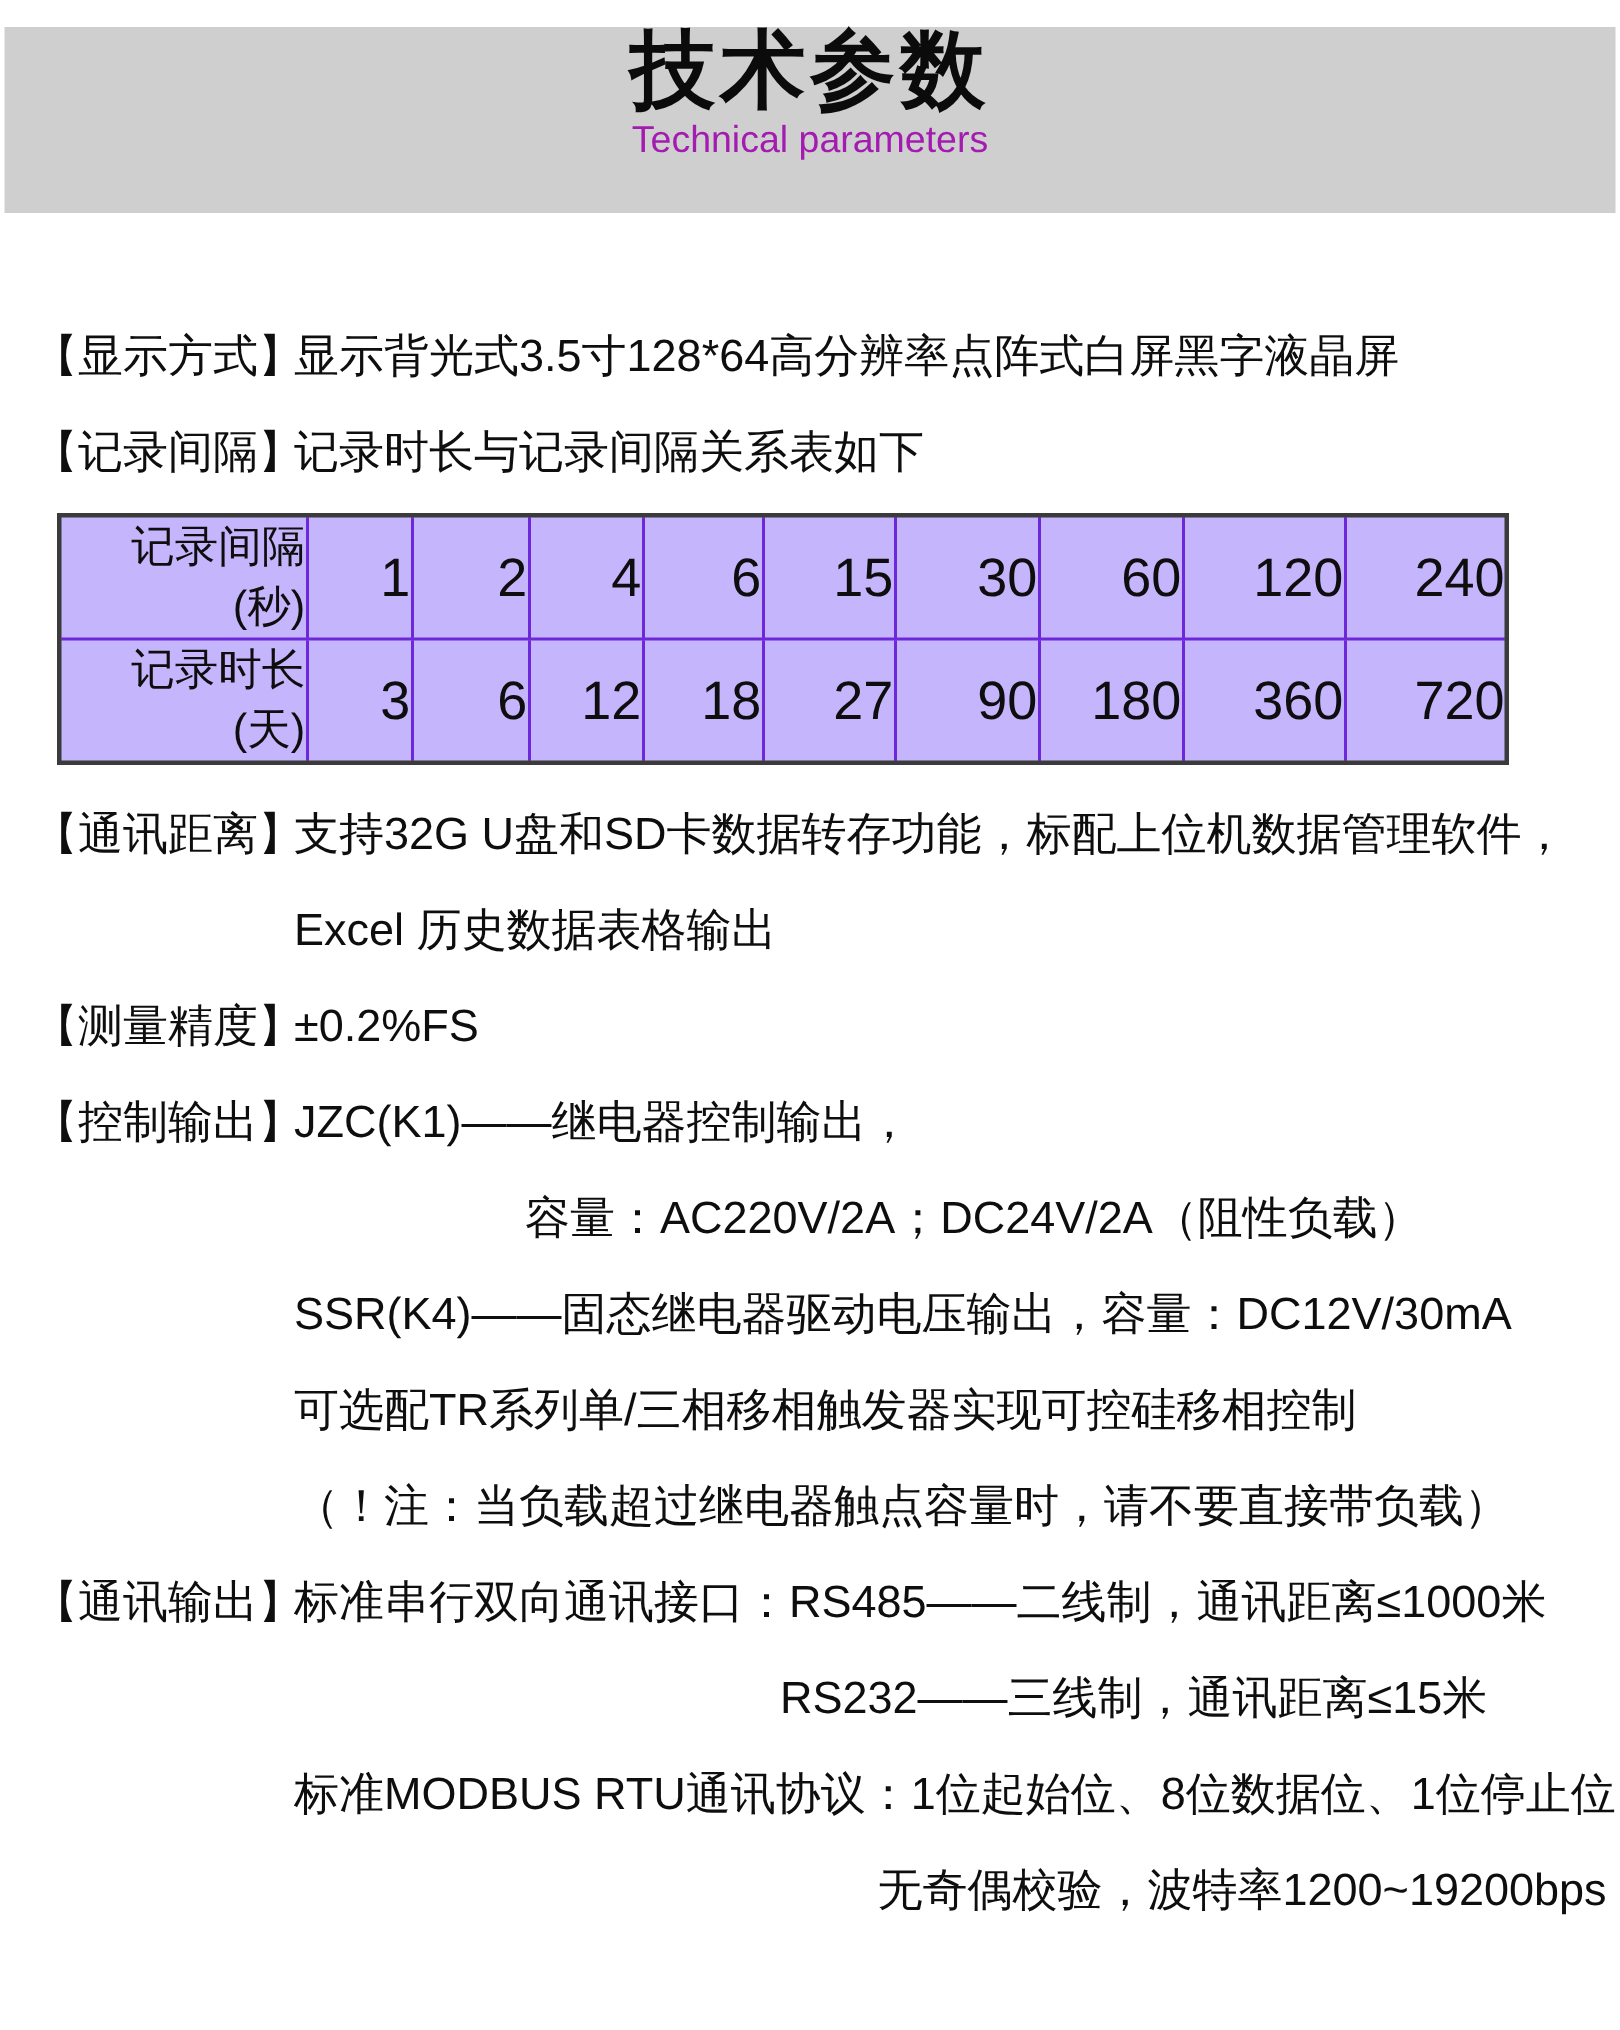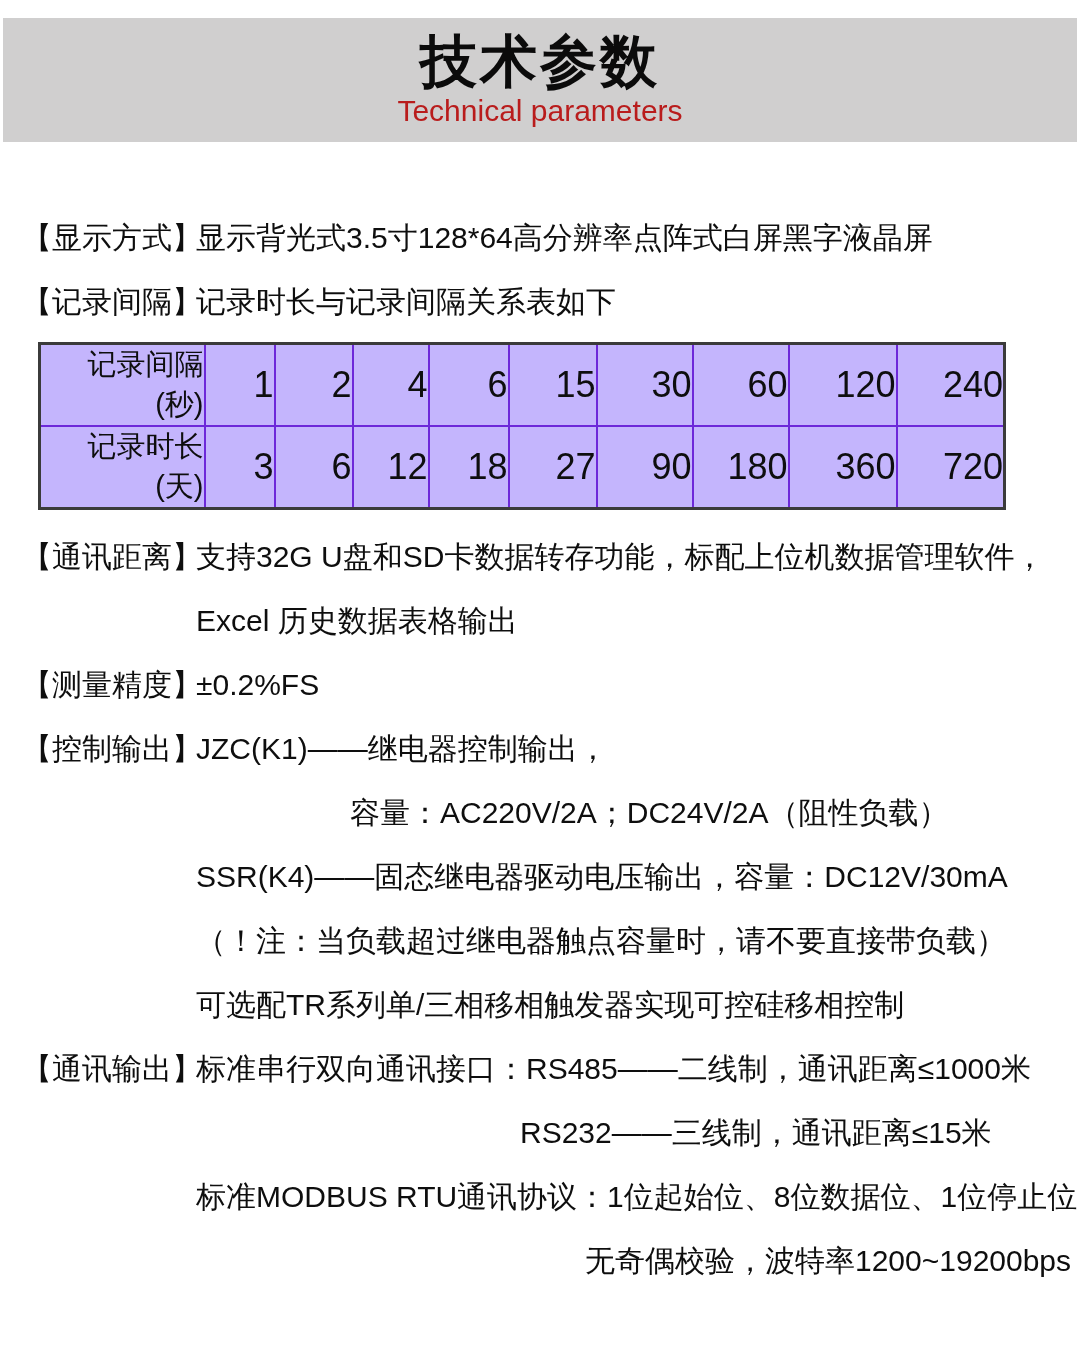--- a/index.html
+++ b/index.html
@@ -15,32 +15,32 @@
     color: #0e0e0e;
   }
   
   .band {
     margin: 18px 3px 0 3px;
     height: 124px;
     background: #d0cfcf;
     display: flex;
     flex-direction: column;
     align-items: center;
-    justify-content: center;
+    justify-content: flex-start;
   }
   .band-title {
     font-size: 57px;
     font-weight: 700;
     line-height: 1.02;
     color: #0b0b0b;
     letter-spacing: 3px;
   }
   .band-sub {
-    font-size: 30px;
-    color: #b91c1c;
+    font-size: 25px;
+    color: #a21caf;
     margin-top: 3px;
     letter-spacing: 0px;
   }
   
   .content {
     padding: 76px 22px 0 22px;
   }
   .row {
     display: flex;
     align-items: flex-start;
@@ -162,24 +162,24 @@
     <span class="lbl">【控制输出】</span>
     <span class="txt">JZC(K1)——继电器控制输出，</span>
   </div>
   <div class="row">
     <span class="txt ind-capacity">容量：AC220V/2A；DC24V/2A（阻性负载）</span>
   </div>
   <div class="row">
     <span class="txt ind-content">SSR(K4)——固态继电器驱动电压输出，容量：DC12V/30mA</span>
   </div>
   <div class="row">
-    <span class="txt ind-content">（！注：当负载超过继电器触点容量时，请不要直接带负载）</span>
+    <span class="txt ind-content">可选配TR系列单/三相移相触发器实现可控硅移相控制</span>
   </div>
   <div class="row">
-    <span class="txt ind-content">可选配TR系列单/三相移相触发器实现可控硅移相控制</span>
+    <span class="txt ind-content">（！注：当负载超过继电器触点容量时，请不要直接带负载）</span>
   </div>
 
   <div class="row">
     <span class="lbl">【通讯输出】</span>
     <span class="txt">标准串行双向通讯接口：RS485——二线制，通讯距离≤1000米</span>
   </div>
   <div class="row">
     <span class="txt ind-rs232">RS232——三线制，通讯距离≤15米</span>
   </div>
   <div class="row">

